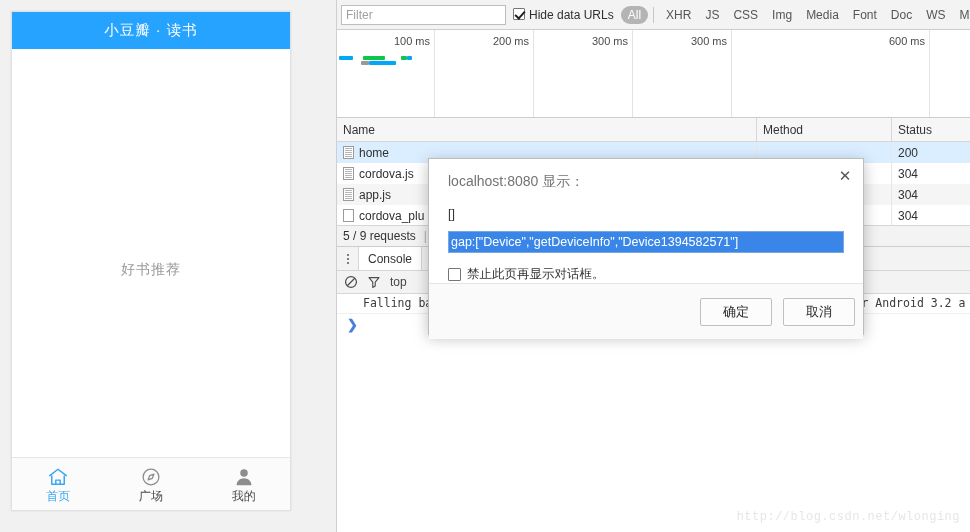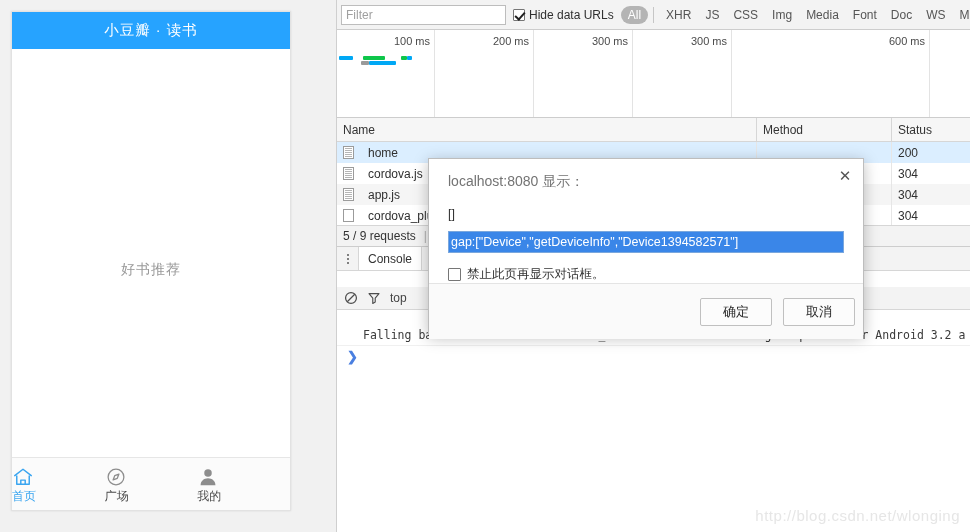--- a/index.html
+++ b/index.html
@@ -42,21 +42,21 @@
     text-align: center; color: #999999; font-size: 14px; letter-spacing: 1px;
   }
   #phone-tabbar {
     flex: 0 0 53px; height: 53px;
     background: #fbfbfb;
     border-top: 1px solid #e6e6e6;
     display: flex; align-items: stretch;
   }
   .tab-item {
     flex: 1 1 0; display: flex; flex-direction: column;
-    align-items: flex-start; justify-content: center; gap: 2px;
+    align-items: center; justify-content: center; gap: 2px;
     cursor: pointer; color: #4a4a4a;
   }
   .tab-item.active { color: #3aa5f0; }
   .tab-icon { width: 22px; height: 22px; display: block; }
   .tab-label { font-size: 12px; line-height: 13px; }
 
   
   #devtools {
     position: absolute; left: 336px; top: 0; width: 634px; height: 532px;
     background: #ffffff;
@@ -72,21 +72,21 @@
     border-bottom: 1px solid #cdcdcd;
     display: flex; align-items: center; padding: 4px 4px; gap: 7px;
   }
   #filter-input {
     width: 200px; height: 20px;
     border: 1px solid #bdbdbd; background: #fff;
     font-family: "Liberation Sans", sans-serif; font-size: 12px;
     padding: 0 4px; color: #333; outline: none;
   }
   #filter-input::placeholder { color: #a0a0a0; }
-  .chk-wrap { display: flex; align-items: center; gap: 4px; cursor: pointer; }
+  .chk-wrap { display: flex; gap: 4px; cursor: pointer; }
   .chk-box {
     width: 12px; height: 12px; border: 1px solid #767676;
     background: #fff; position: relative; border-radius: 1px;
   }
   .chk-box.checked { background: #fff; }
   .chk-box.checked::after {
     content: ""; position: absolute; left: 3px; top: 0px;
     width: 4px; height: 8px; border: solid #202020;
     border-width: 0 2px 2px 0; transform: rotate(42deg);
   }
@@ -126,38 +126,38 @@
   .col-method { flex: 0 0 135px; padding-left: 6px; border-right: 1px solid #d6d6d6; height:100%; display:flex; align-items:center;}
   .col-status { flex: 1 1 auto;  padding-left: 6px; height:100%; display:flex; align-items:center;}
   #net-rows { flex: 1 1 auto; overflow: hidden; }
   .net-row {
     height: 21px; display: flex; align-items: center; font-size: 12px;
     color: #303030; cursor: pointer;
   }
   .net-row.sel { background: #dbeeff; }
   .net-row.odd { background: #f5f5f5; }
   .net-row .col-name, .net-row .col-method, .net-row .col-status { border-right-color: #e6e6e6; }
-  .row-name { display: flex; align-items: center; gap: 14px; overflow: hidden; white-space: nowrap; }
+  .row-name { display: flex; align-items: center; gap: 5px; overflow: hidden; white-space: nowrap; }
   .doc-ico {
     width: 11px; height: 13px; border: 1px solid #9b9b9b; background: #fff;
     display: inline-block; flex: 0 0 11px; position: relative;
   }
   .doc-ico.lines::after {
     content: ""; position: absolute; left: 1px; top: 1px; right: 1px; bottom: 1px;
     background: repeating-linear-gradient(to bottom, #b5b5b5 0 1px, #fff 1px 2px);
   }
   #net-summary {
     flex: 0 0 21px; height: 21px; background: #f3f3f3;
     border-top: 1px solid #d6d6d6; display: flex; align-items: center;
     padding-left: 6px; font-size: 12px; color: #333; gap: 8px;
   }
   .sum-sep { color: #b0b0b0; }
 
   
-  #drawer { flex: 1 1 auto; display: flex; flex-direction: column; border-top: 1px solid #cdcdcd; gap: 16px; }
+  #drawer { flex: 1 1 auto; display: flex; flex-direction: column; border-top: 1px solid #cdcdcd; }
   #drawer-tabs {
     flex: 0 0 24px; height: 24px; background: #f3f3f3;
     border-bottom: 1px solid #d6d6d6; display: flex; align-items: stretch;
   }
   #kebab {
     width: 22px; display: flex; flex-direction: column; align-items: center;
     justify-content: center; gap: 2px; cursor: pointer;
     border-right: 1px solid #d6d6d6;
   }
   #kebab i { width: 2px; height: 2px; background: #5a5a5a; border-radius: 50%; display: block; }
@@ -218,21 +218,21 @@
   .dlg-btn {
     min-width: 72px; height: 28px; background: #fcfcfc;
     border: 1px solid #c0c0c0; border-radius: 2px;
     font-family: "Liberation Sans", sans-serif; font-size: 13px;
     color: #262626; cursor: pointer;
   }
 
   
   #watermark {
     position: absolute; right: 10px; bottom: 8px;
-    font-family: Liberation Sans, sans-serif; font-size: 15px;
+    font-family: Liberation Mono, monospace; font-size: 12px;
     color: #e6e6e6; letter-spacing: .5px; pointer-events: none; z-index: 60;
   }
 </style>
 </head>
 <body>
 
 <div id="root">
 
   <div id="mobile-pane">
     <div id="phone">

